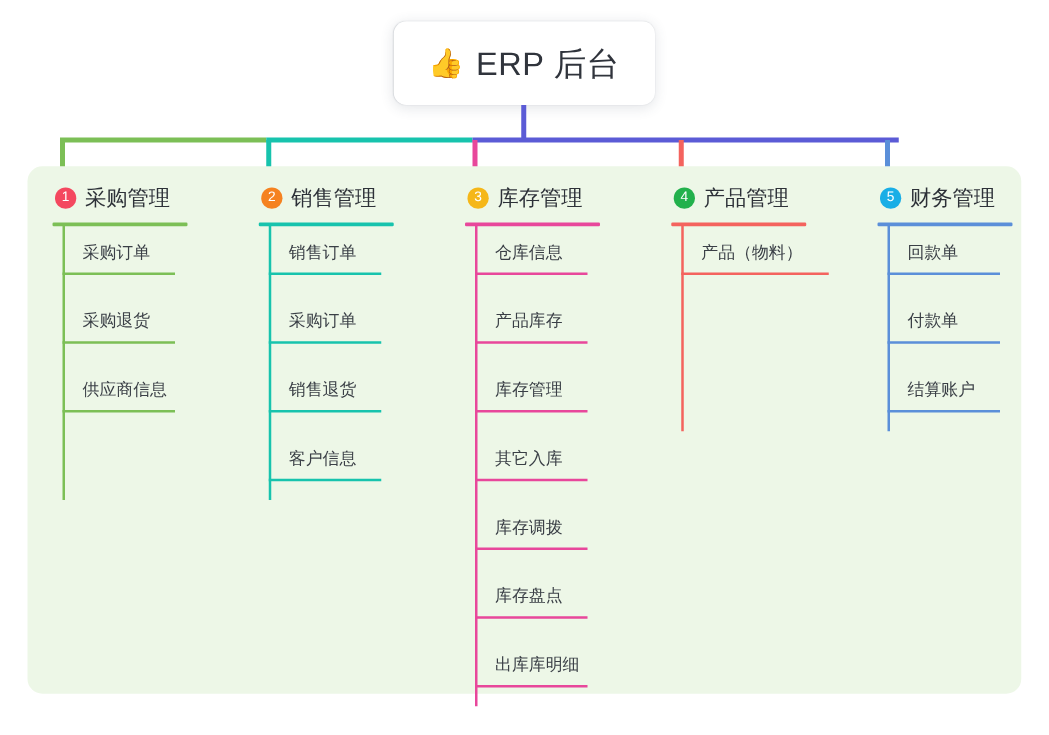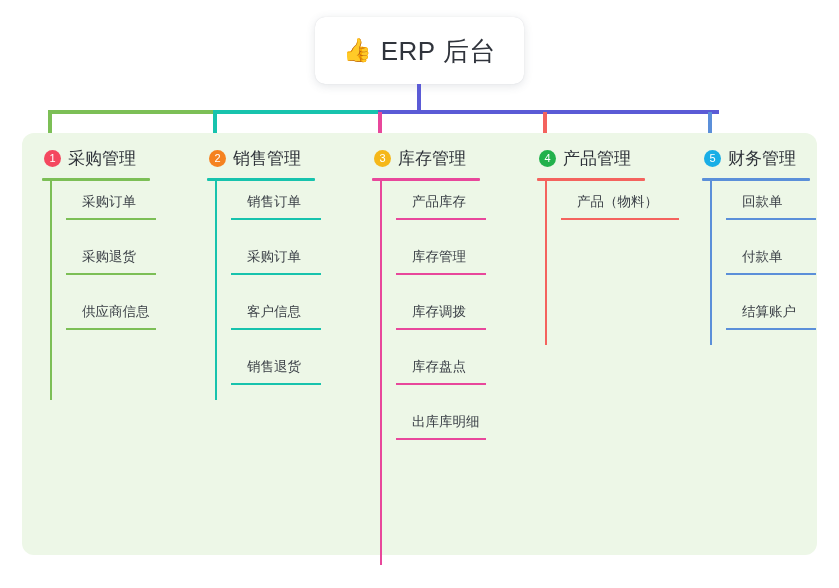--- a/index.html
+++ b/index.html
@@ -122,21 +122,21 @@
     position: absolute;
     top: 34px;
     left: 8px;
     width: 2px;
   }
 
   
   .items {
     position: absolute;
     top: 34px;
-    left: 24px;
+    left: 8px;
     width: 142px;
   }
   .item {
     position: relative;
     height: 55px;
   }
   .item-label {
     position: absolute;
     left: 16px;
     top: 15px;
@@ -210,43 +210,51 @@
         <div class="items">
           <div class="item">
             <span class="item-label">销售订单</span>
             <div class="item-underline" style="background: rgb(23, 195, 173); width: 90px;"></div>
           </div>
           <div class="item">
             <span class="item-label">采购订单</span>
             <div class="item-underline" style="background: rgb(23, 195, 173); width: 90px;"></div>
           </div>
           <div class="item">
+            <span class="item-label">销售退货</span>
+            <div class="item-underline" style="background: rgb(23, 195, 173); width: 90px;"></div>
+          </div>
+          <div class="item">
             <span class="item-label">客户信息</span>
             <div class="item-underline" style="background: rgb(23, 195, 173); width: 90px;"></div>
           </div>
-          <div class="item">
-            <span class="item-label">销售退货</span>
-            <div class="item-underline" style="background: rgb(23, 195, 173); width: 90px;"></div>
-          </div>
         </div>
       </div>
       <div class="column" style="left: 372px;">
         <div class="col-head">
           <span class="badge" style="background: rgb(245, 183, 25);">3</span>
           <span class="col-title">库存管理</span>
         </div>
         <div class="col-underline" style="background: rgb(232, 71, 155);"></div>
         <div class="col-rail" style="background: rgb(232, 71, 155); height: 385px;"></div>
         <div class="items">
           <div class="item">
+            <span class="item-label">仓库信息</span>
+            <div class="item-underline" style="background: rgb(232, 71, 155); width: 90px;"></div>
+          </div>
+          <div class="item">
             <span class="item-label">产品库存</span>
             <div class="item-underline" style="background: rgb(232, 71, 155); width: 90px;"></div>
           </div>
           <div class="item">
             <span class="item-label">库存管理</span>
+            <div class="item-underline" style="background: rgb(232, 71, 155); width: 90px;"></div>
+          </div>
+          <div class="item">
+            <span class="item-label">其它入库</span>
             <div class="item-underline" style="background: rgb(232, 71, 155); width: 90px;"></div>
           </div>
           <div class="item">
             <span class="item-label">库存调拨</span>
             <div class="item-underline" style="background: rgb(232, 71, 155); width: 90px;"></div>
           </div>
           <div class="item">
             <span class="item-label">库存盘点</span>
             <div class="item-underline" style="background: rgb(232, 71, 155); width: 90px;"></div>
           </div>

